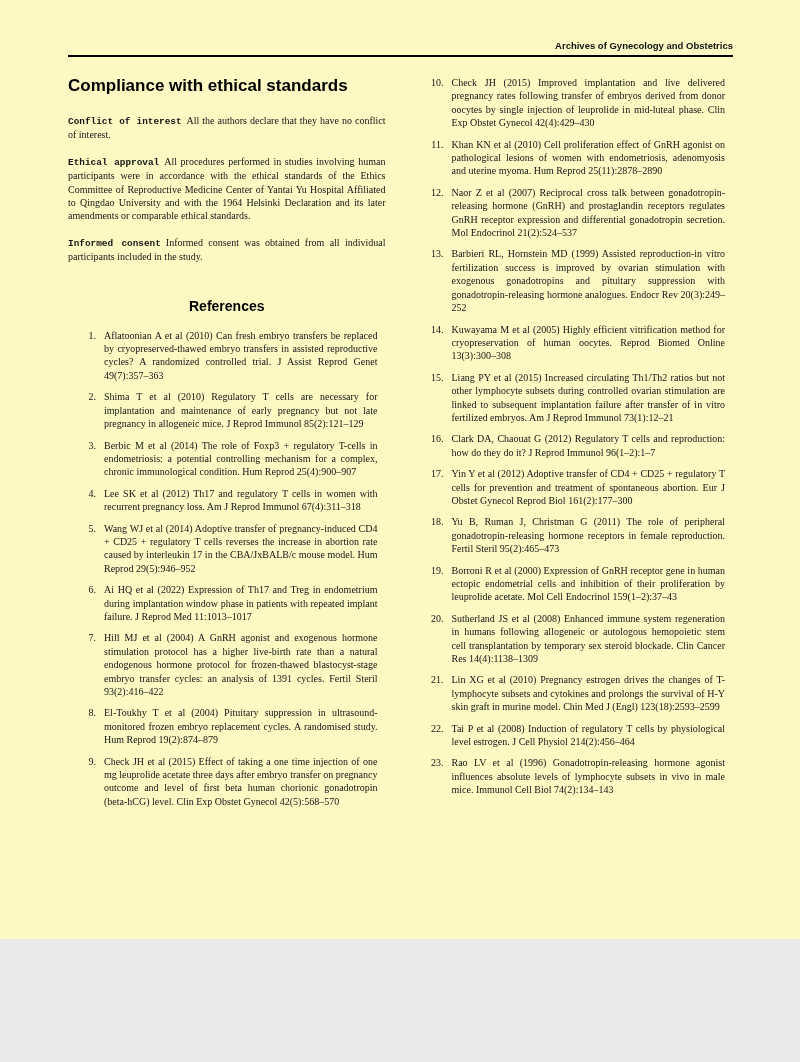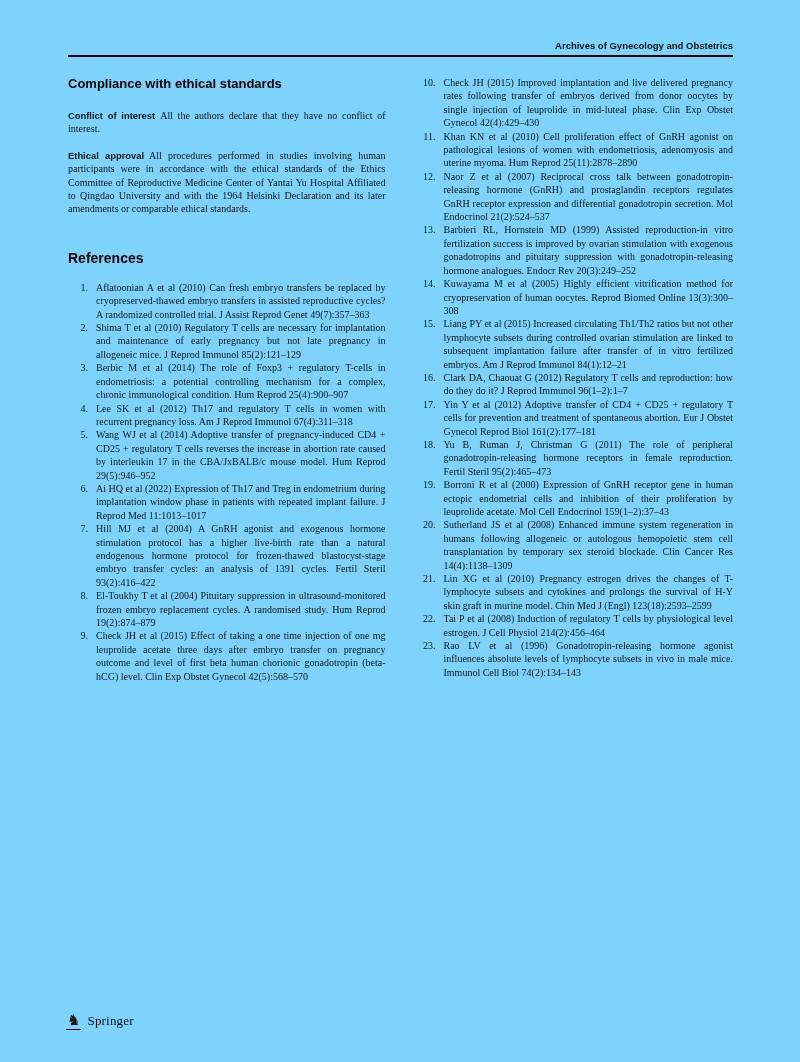--- a/index.html
+++ b/index.html
@@ -1,21 +1,21 @@
 <!DOCTYPE html>
 <html><head>
 <meta charset="utf-8">
 <style>
   html, body { margin:0; padding:0; background:#e9e9e7; }
   .page {
     position: relative;
     width: 800px;
-    height: 1062px;
+    height: 939px;
     margin: 0 auto;
-    background: #7dd3fc;
+    background: #fef9c3;
     font-family: "Liberation Serif", serif;
     color: #141414;
     overflow: hidden;
     box-shadow: 0 0 4px rgba(0,0,0,.15);
   }
   
   .header {
     position: absolute;
     top: 40px;
     left: 68px;
@@ -39,57 +39,58 @@
     top: 76px;
     left: 68px;
     width: 665px;
     column-count: 2;
     column-gap: 30px;
     column-fill: balance;
   }
   .ethics-title {
     font-family: "Liberation Sans", sans-serif;
     font-weight: 700;
-    font-size: 13px;
+    font-size: 17px;
     margin: 0 0 18px 0;
     color: #000;
   }
   .ethics-par {
     font-size: 10px;
     line-height: 13.4px;
     text-align: justify;
     margin: 0 0 13px 0;
   }
   .par-label {
-    font-family: Liberation Sans, sans-serif;
+    font-family: Liberation Mono, monospace;
     font-weight: 700;
     font-size: 9.4px;
     padding-right: 5px;
   }
   .refs-title {
     font-family: "Liberation Sans", sans-serif;
     font-weight: 700;
     font-size: 14px;
     margin: 34px 0 15px 0;
     color: #000;
+    text-align: center;
   }
   ol.refs {
     list-style: none;
     counter-reset: refnum;
     margin: 0;
     padding: 0;
     font-size: 10px;
     line-height: 13.4px;
   }
   ol.refs li {
     counter-increment: refnum;
     position: relative;
     padding-left: 28px;
     text-align: justify;
-    margin: 0;
+    margin: 8px;
   }
   ol.refs li::before {
     content: counter(refnum) ".";
     position: absolute;
     left: 0;
     width: 20px;
     text-align: right;
   }
   
   .footer {
@@ -126,41 +127,42 @@
   </div>
 
   <div class="columns">
 
     <h1 class="ethics-title">Compliance with ethical standards</h1>
 
     <p class="ethics-par"><b class="par-label">Conflict of interest</b><span>All the authors declare that they have no conflict of interest.</span></p>
 
     <p class="ethics-par"><b class="par-label">Ethical approval</b><span>All procedures performed in studies involving human participants were in accordance with the ethical standards of the Ethics Committee of Reproductive Medicine Center of Yantai Yu Hospital Affiliated to Qingdao University and with the 1964 Helsinki Declaration and its later amendments or comparable ethical standards.</span></p>
 
+    <p class="ethics-par"><b class="par-label">Informed consent</b><span>Informed consent was obtained from all individual participants included in the study.</span></p>
 
     <h2 class="refs-title">References</h2>
 
     <ol class="refs">
       <li>Aflatoonian A et al (2010) Can fresh embryo transfers be replaced by cryopreserved-thawed embryo transfers in assisted reproductive cycles? A randomized controlled trial. J Assist Reprod Genet 49(7):357–363</li>
       <li>Shima T et al (2010) Regulatory T cells are necessary for implantation and maintenance of early pregnancy but not late pregnancy in allogeneic mice. J Reprod Immunol 85(2):121–129</li>
       <li>Berbic M et al (2014) The role of Foxp3 + regulatory T-cells in endometriosis: a potential controlling mechanism for a complex, chronic immunological condition. Hum Reprod 25(4):900–907</li>
       <li>Lee SK et al (2012) Th17 and regulatory T cells in women with recurrent pregnancy loss. Am J Reprod Immunol 67(4):311–318</li>
       <li>Wang WJ et al (2014) Adoptive transfer of pregnancy-induced CD4 + CD25 + regulatory T cells reverses the increase in abortion rate caused by interleukin 17 in the CBA/JxBALB/c mouse model. Hum Reprod 29(5):946–952</li>
       <li>Ai HQ et al (2022) Expression of Th17 and Treg in endometrium during implantation window phase in patients with repeated implant failure. J Reprod Med 11:1013–1017</li>
       <li>Hill MJ et al (2004) A GnRH agonist and exogenous hormone stimulation protocol has a higher live-birth rate than a natural endogenous hormone protocol for frozen-thawed blastocyst-stage embryo transfer cycles: an analysis of 1391 cycles. Fertil Steril 93(2):416–422</li>
       <li>El-Toukhy T et al (2004) Pituitary suppression in ultrasound-monitored frozen embryo replacement cycles. A randomised study. Hum Reprod 19(2):874–879</li>
       <li>Check JH et al (2015) Effect of taking a one time injection of one mg leuprolide acetate three days after embryo transfer on pregnancy outcome and level of first beta human chorionic gonadotropin (beta-hCG) level. Clin Exp Obstet Gynecol 42(5):568–570</li>
       <li>Check JH (2015) Improved implantation and live delivered pregnancy rates following transfer of embryos derived from donor oocytes by single injection of leuprolide in mid-luteal phase. Clin Exp Obstet Gynecol 42(4):429–430</li>
       <li>Khan KN et al (2010) Cell proliferation effect of GnRH agonist on pathological lesions of women with endometriosis, adenomyosis and uterine myoma. Hum Reprod 25(11):2878–2890</li>
       <li>Naor Z et al (2007) Reciprocal cross talk between gonadotropin-releasing hormone (GnRH) and prostaglandin receptors regulates GnRH receptor expression and differential gonadotropin secretion. Mol Endocrinol 21(2):524–537</li>
       <li>Barbieri RL, Hornstein MD (1999) Assisted reproduction-in vitro fertilization success is improved by ovarian stimulation with exogenous gonadotropins and pituitary suppression with gonadotropin-releasing hormone analogues. Endocr Rev 20(3):249–252</li>
       <li>Kuwayama M et al (2005) Highly efficient vitrification method for cryopreservation of human oocytes. Reprod Biomed Online 13(3):300–308</li>
-      <li>Liang PY et al (2015) Increased circulating Th1/Th2 ratios but not other lymphocyte subsets during controlled ovarian stimulation are linked to subsequent implantation failure after transfer of in vitro fertilized embryos. Am J Reprod Immunol 84(1):12–21</li>
+      <li>Liang PY et al (2015) Increased circulating Th1/Th2 ratios but not other lymphocyte subsets during controlled ovarian stimulation are linked to subsequent implantation failure after transfer of in vitro fertilized embryos. Am J Reprod Immunol 73(1):12–21</li>
       <li>Clark DA, Chaouat G (2012) Regulatory T cells and reproduction: how do they do it? J Reprod Immunol 96(1–2):1–7</li>
-      <li>Yin Y et al (2012) Adoptive transfer of CD4 + CD25 + regulatory T cells for prevention and treatment of spontaneous abortion. Eur J Obstet Gynecol Reprod Biol 161(2):177–181</li>
+      <li>Yin Y et al (2012) Adoptive transfer of CD4 + CD25 + regulatory T cells for prevention and treatment of spontaneous abortion. Eur J Obstet Gynecol Reprod Biol 161(2):177–300</li>
       <li>Yu B, Ruman J, Christman G (2011) The role of peripheral gonadotropin-releasing hormone receptors in female reproduction. Fertil Steril 95(2):465–473</li>
       <li>Borroni R et al (2000) Expression of GnRH receptor gene in human ectopic endometrial cells and inhibition of their proliferation by leuprolide acetate. Mol Cell Endocrinol 159(1–2):37–43</li>
       <li>Sutherland JS et al (2008) Enhanced immune system regeneration in humans following allogeneic or autologous hemopoietic stem cell transplantation by temporary sex steroid blockade. Clin Cancer Res 14(4):1138–1309</li>
       <li>Lin XG et al (2010) Pregnancy estrogen drives the changes of T-lymphocyte subsets and cytokines and prolongs the survival of H-Y skin graft in murine model. Chin Med J (Engl) 123(18):2593–2599</li>
       <li>Tai P et al (2008) Induction of regulatory T cells by physiological level estrogen. J Cell Physiol 214(2):456–464</li>
       <li>Rao LV et al (1996) Gonadotropin-releasing hormone agonist influences absolute levels of lymphocyte subsets in vivo in male mice. Immunol Cell Biol 74(2):134–143</li>
     </ol>
 
   </div>
 

